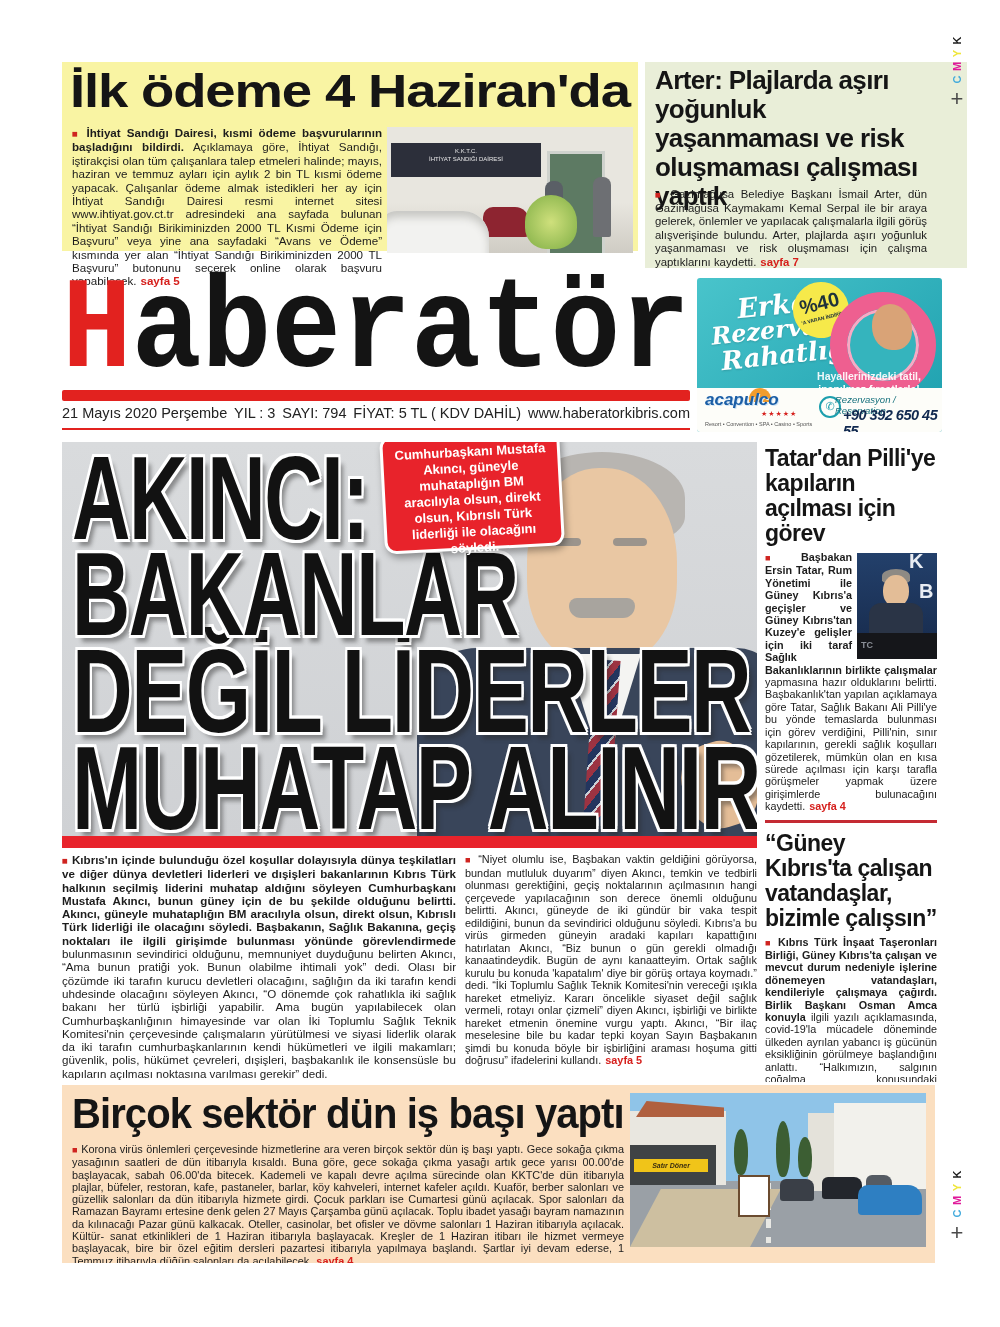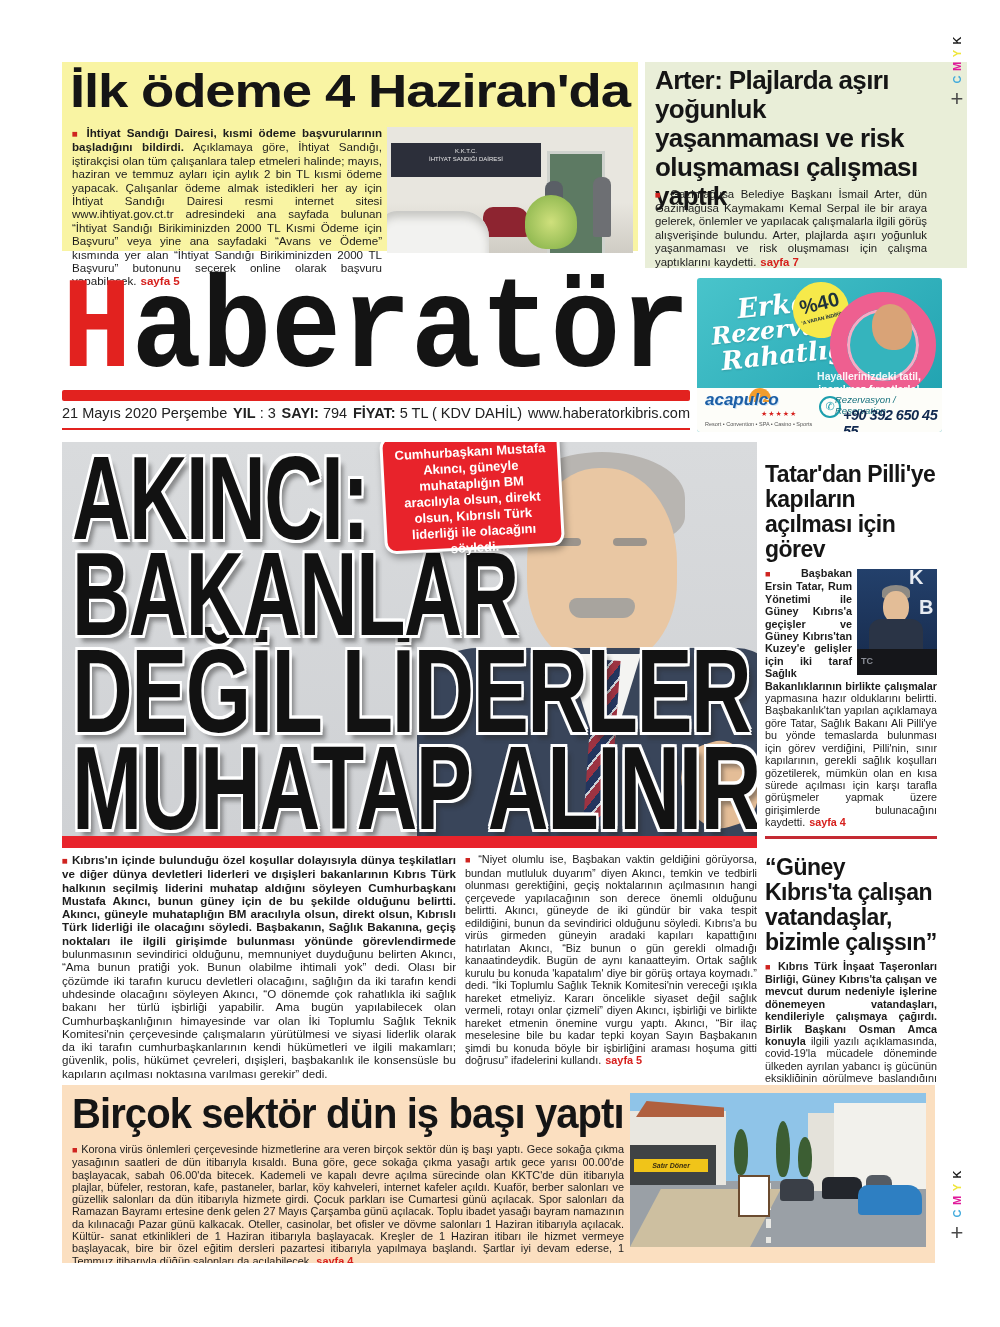--- a/index.html
+++ b/index.html
@@ -27,21 +27,21 @@
   
   .box-green{left:645px;top:62px;width:322px;height:206px;background:#e9eed8;}
   .green-hl{left:10px;top:4px;width:272px;font-size:26px;line-height:29px;font-weight:bold;letter-spacing:-.6px;color:#151515;}
   .green-body{left:10px;top:126px;width:272px;font-size:11.4px;line-height:13.6px;font-weight:500;}
   
   .logo-wrap{left:62px;top:278px;width:628px;height:112px;}
   .logo{font-family:"Liberation Mono",monospace;font-weight:bold;font-size:130px;line-height:108px;color:#141414;}
   .logo .red{color:#e2221f;}
   .logo-bar{left:62px;top:390px;width:628px;height:11px;background:#e2221f;border-radius:2px;}
   .info-row{left:62px;top:405px;width:628px;display:flex;justify-content:space-between;align-items:baseline;font-size:14.5px;color:#222;}
-  .info-row b{font-weight:bold;}
+  .info-row b{font-weight:normal;}
   .logo-line{left:62px;top:428px;width:628px;height:2px;background:#e2221f;}
   
   .ad{left:697px;top:278px;width:245px;height:154px;background:linear-gradient(140deg,#49c4cb,#1d9fae);overflow:hidden;border-radius:3px;}
   .ad-script{font-family:"DejaVu Serif",serif;font-style:italic;font-weight:bold;color:#fff;
              transform:rotate(-6deg);line-height:1.02;text-shadow:0 1px 2px rgba(0,0,0,.15);}
   .ad-badge{position:absolute;left:96px;top:4px;width:56px;height:56px;background:#f6e94a;border-radius:50%;
             transform:rotate(-14deg);text-align:center;color:#20323a;}
   .ad-float{position:absolute;right:6px;top:14px;width:72px;height:72px;border:17px solid #ee5f90;border-radius:50%;background:#35b4bd;box-shadow:inset 0 0 0 3px #f9a9c4;}
   .ad-woman{position:absolute;right:30px;top:26px;width:40px;height:46px;background:#d9a377;border-radius:45% 55% 40% 50%;}
   .ad-tag{position:absolute;right:8px;top:92px;width:130px;text-align:center;color:#fff;font-size:10.5px;line-height:12.5px;font-weight:bold;}
@@ -74,21 +74,21 @@
   .hlw3{top:201px;width:678px;} .hlw4{top:298px;width:688px;}
   .kicker{position:absolute;left:320px;top:-10px;width:180px;height:118px;background:#e8232b;border:3px solid #fff;
           border-radius:12px;transform:rotate(-3deg);z-index:5;box-shadow:2px 4px 7px rgba(0,0,0,.35);
           color:#fff;font-weight:bold;font-size:13px;line-height:16px;text-align:center;padding:9px 7px;box-sizing:border-box;}
   .red-strip{left:62px;top:836px;width:695px;height:12px;background:#e8232b;}
   .main-cols{left:62px;top:853px;width:695px;max-height:230px;display:flex;gap:9px;overflow:hidden;}
   .mcol1{width:394px;font-size:11.6px;line-height:13.3px;}
   .mcol2{width:292px;font-size:10.9px;line-height:12.5px;}
   
   .sidebar{left:765px;top:446px;width:172px;height:636px;overflow:hidden;}
-  .sb-hl{font-size:23px;line-height:25px;font-weight:bold;letter-spacing:-.5px;color:#151515;margin:16px 0 5px 0;}
+  .sb-hl{font-size:23px;line-height:25px;font-weight:bold;letter-spacing:-.5px;color:#151515;margin:0 0 5px 0;}
   .sb-body{font-size:10.8px;line-height:12.4px;margin:0;}
   .sb-photo{float:right;width:80px;height:106px;margin:2px 0 3px 5px;background:linear-gradient(#23406b,#16294a);position:relative;overflow:hidden;}
   .sb-letter{position:absolute;color:#e8ecf2;font-weight:bold;font-size:20px;}
   .sb-face{position:absolute;left:26px;top:22px;width:26px;height:32px;background:#e3bd97;border-radius:48%;}
   .sb-hair2{position:absolute;left:25px;top:16px;width:28px;height:14px;background:#8e8a84;border-radius:50% 50% 20% 20%;}
   .sb-suit{position:absolute;left:12px;top:50px;width:54px;height:30px;background:#2a3446;border-radius:12px 12px 0 0;}
   .sb-podium{position:absolute;left:0;bottom:0;width:100%;height:26px;background:#15161a;}
   .sb-podium span{color:#8b8f97;font-size:9px;font-weight:bold;position:absolute;left:4px;top:6px;}
   .sb-div{height:3px;background:#c42a33;margin:7px 0 8px 0;}
   

